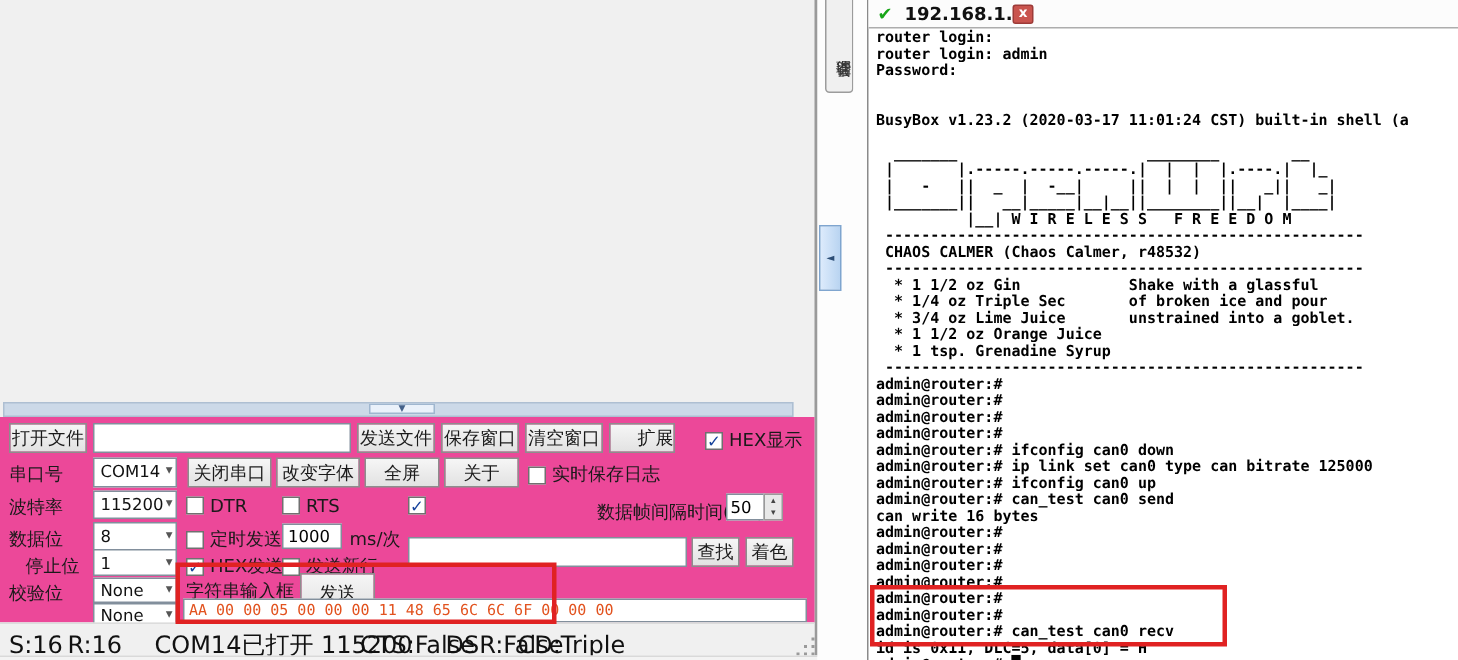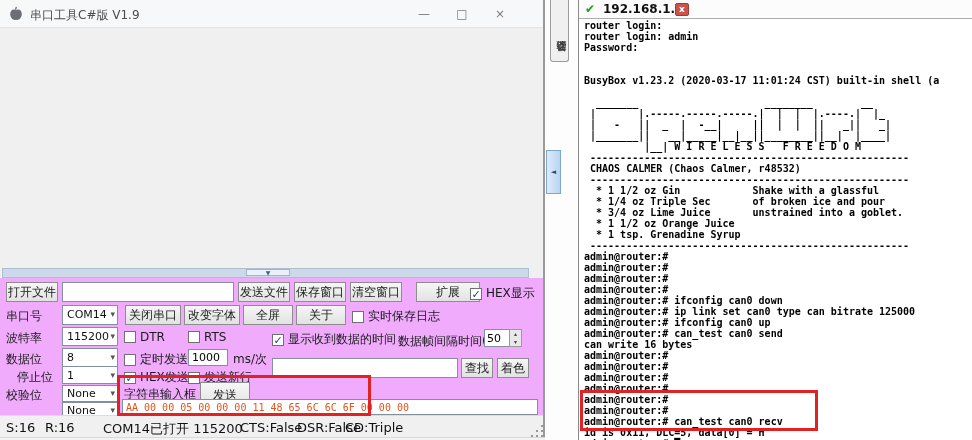--- a/index.html
+++ b/index.html
@@ -14,34 +14,34 @@
 .title-text{position:absolute;left:30px;top:7px;font-size:12px;color:#4c4c4c;white-space:nowrap;}
 .winbtn{position:absolute;top:4px;width:28px;height:20px;text-align:center;color:#7b7b7b;font-size:12px;line-height:20px;background:transparent;border:none;font-family:inherit;}
 .recv{position:absolute;left:2px;top:28px;width:527px;height:239px;background:#fff;border:1px solid #8295a9;overflow:hidden;}
 .recvline{font-family:"DejaVu Sans Mono",monospace;font-size:10px;padding:3px 2px;white-space:nowrap;}
 .c-green{color:#00a33e;}
 .c-blue{color:#3f6fe0;}
 .c-dark{color:#20306a;}
 .c-slate{color:#8084c0;}
 .splitter{position:absolute;left:2px;top:268px;width:527px;height:10px;background:#ccd9e8;border:1px solid #aebfd2;}
 .split-btn{position:absolute;left:243px;top:0px;width:44px;height:7px;background:#eaf1fa;border:1px solid #9fb6cf;font-size:6px;line-height:5px;text-align:center;color:#44618a;}
-.panel{position:absolute;left:0;top:278px;width:543px;height:137px;background:#f0abfc;font-size:12px;}
+.panel{position:absolute;left:0;top:278px;width:543px;height:137px;background:#ec4899;font-size:12px;}
 .btn{position:absolute;height:20px;background:linear-gradient(#f6f6f6,#e2e2e2);border:1px solid #8d8d8d;font-size:12px;font-family:inherit;color:#1a1a1a;text-align:center;padding:0;white-space:nowrap;}
 .lbl{position:absolute;font-size:12px;color:#1a1a1a;white-space:nowrap;}
 .txt{position:absolute;height:20px;background:#fff;border:1px solid #828f9c;font-size:11px;font-family:inherit;padding:0 3px;}
 .hexval{color:#e2531f;font-family:"DejaVu Sans Mono",monospace;font-size:10px;}
 .combo{position:absolute;height:20px;background:#fff;border:1px solid #828f9c;}
 .combo-val{position:absolute;left:4px;top:2px;font-size:11px;color:#111;white-space:nowrap;}
 .combo-arrow{position:absolute;right:2px;top:3px;font-size:9px;color:#555;}
 .cb{position:absolute;display:flex;align-items:center;gap:4px;font-size:12px;color:#1a1a1a;white-space:nowrap;}
 .cb .box{display:inline-block;width:12px;height:12px;background:#fff;border:1px solid #707070;font-size:11px;line-height:11px;text-align:center;color:#17439c;font-weight:bold;flex:0 0 auto;}
 .cb .box.un{color:transparent;}
 .spinfield{position:absolute;height:18px;background:#fff;border:1px solid #828f9c;font-size:11px;font-family:inherit;padding:0 2px;}
 .spinbtns{position:absolute;width:13px;height:18px;border:1px solid #9a9a9a;background:#e8e8e8;font-size:6px;line-height:8px;text-align:center;color:#444;}
-.statusbar{position:absolute;left:0;top:415px;width:543px;height:22px;background:#f0f0f0;border-top:1px solid #dcdcdc;font-size:13px;}
+.statusbar{position:absolute;left:0;top:415px;width:543px;height:22px;background:#f0f0f0;border-top:1px solid #dcdcdc;font-size:16px;}
 .sb-item{position:absolute;top:4px;color:#111;white-space:nowrap;}
 .grip{position:absolute;right:5px;bottom:5px;width:2px;height:2px;background:#9a9a9a;box-shadow:-5px 5px 0 #9a9a9a,0 5px 0 #9a9a9a,5px 5px 0 #9a9a9a,5px 0 0 #9a9a9a,5px -5px 0 #9a9a9a;}
 .under-strip{position:absolute;left:0;top:437px;width:545px;height:3px;background:#f3f3f3;border-top:1px solid #d9d9d9;}
 
 
 .session-strip{position:absolute;left:545px;top:0;width:33px;height:440px;background:#fdfdfd;}
 .vtab{position:absolute;left:5px;top:0px;width:19px;height:62px;background:#f0f0f0;border:1px solid #9c9c9c;border-top:none;border-radius:0 0 3px 3px;writing-mode:vertical-rl;text-orientation:upright;font-size:10px;letter-spacing:0px;color:#333;text-align:center;padding-top:4px;}
 .collapse-btn{position:absolute;left:1px;top:150px;width:15px;height:44px;background:linear-gradient(90deg,#ddebfc,#b9d4f1);border:1px solid #7fa5cf;color:#2c4d75;font-size:7px;line-height:42px;text-align:center;}
 
 
@@ -55,46 +55,34 @@
 
 .redbox{position:absolute;border:3px solid #e02222;pointer-events:none;z-index:50;background:transparent;}
 </style>
 </head>
 <body>
 
 <div class="canvas">
 
   <div class="win-left">
 
-    <div class="titlebar">
-      <span class="appicon">
-        <svg width="16" height="16" viewBox="0 0 16 16">
-            <path d="M8 4.2 C5.2 2.2 2.2 4.3 2.2 8 C2.2 11.8 5.2 14.8 8 13.8 C10.8 14.8 13.8 11.8 13.8 8 C13.8 4.3 10.8 2.2 8 4.2 Z" fill="#6b6f75"></path>
-            <rect x="7.4" y="0.8" width="1.3" height="3.2" fill="#6b6f75" transform="rotate(14 8 2)"></rect>
-          </svg>
-      </span>
-      <span class="title-text">串口工具C#版  V1.9</span>
-      <button class="winbtn" style="left:410px;">—</button>
-      <button class="winbtn" style="left:448px;">□</button>
-      <button class="winbtn" style="left:486px;">×</button>
-    </div>
 
 
     <div class="splitter">
       <div class="split-btn">▼</div>
     </div>
 
     <div class="panel">
 
       <button class="btn" style="left:6px;top:4px;width:52px;">打开文件</button>
       <input class="txt" style="left: 62px; top: 4px; width: 172px;" value="">
       <button class="btn" style="left:238px;top:4px;width:52px;">发送文件</button>
       <button class="btn" style="left:294px;top:4px;width:52px;">保存窗口</button>
       <button class="btn" style="left:350px;top:4px;width:52px;">清空窗口</button>
-      <button class="btn" style="left:416px;top:4px;width:64px;">扩展</button>
+      <button class="btn" style="left:406px;top:4px;width:44px;text-align:right;">扩展</button>
       <label class="cb" style="left:470px;top:7px;">
         <span class="box">✓</span>
         <span>HEX显示</span>
       </label>
 
       <span class="lbl" style="left:6px;top:30px;">串口号</span>
       <div class="combo" style="left:62px;top:27px;width:56px;">
         <span class="combo-val">COM14</span>
         <span class="combo-arrow">▾</span>
       </div>
@@ -157,21 +145,20 @@
 
       <span class="lbl" style="left:6px;top:126px;margin-top:39px;">流控制</span>
       <div class="combo" style="left:62px;top:124px;width:56px;height:17px;">
         <span class="combo-val" style="top:1px;">None</span>
         <span class="combo-arrow" style="top:2px;">▾</span>
       </div>
       <input class="txt hexval" style="left: 122px; top: 121px; width: 416px; height: 16px;" value="AA 00 00 05 00 00 00 11 48 65 6C 6C 6F 00 00 00">
 
       <label class="cb" style="left:272px;top:53px;">
         <span class="box">✓</span>
-        <span>显示收到数据的时间</span>
       </label>
       <span class="lbl" style="left:398px;top:55px;">数据帧间隔时间(ms):</span>
       <input class="spinfield" style="left: 484px; top: 51px; width: 26px;" value="50">
       <div class="spinbtns" style="left:509px;top:51px;">
         <div>▴</div>
         <div>▾</div>
       </div>
       <input class="txt" style="left: 272px; top: 80px; width: 186px;" value="">
       <button class="btn" style="left:461px;top:80px;width:32px;">查找</button>
       <button class="btn" style="left:497px;top:80px;width:32px;">着色</button>

